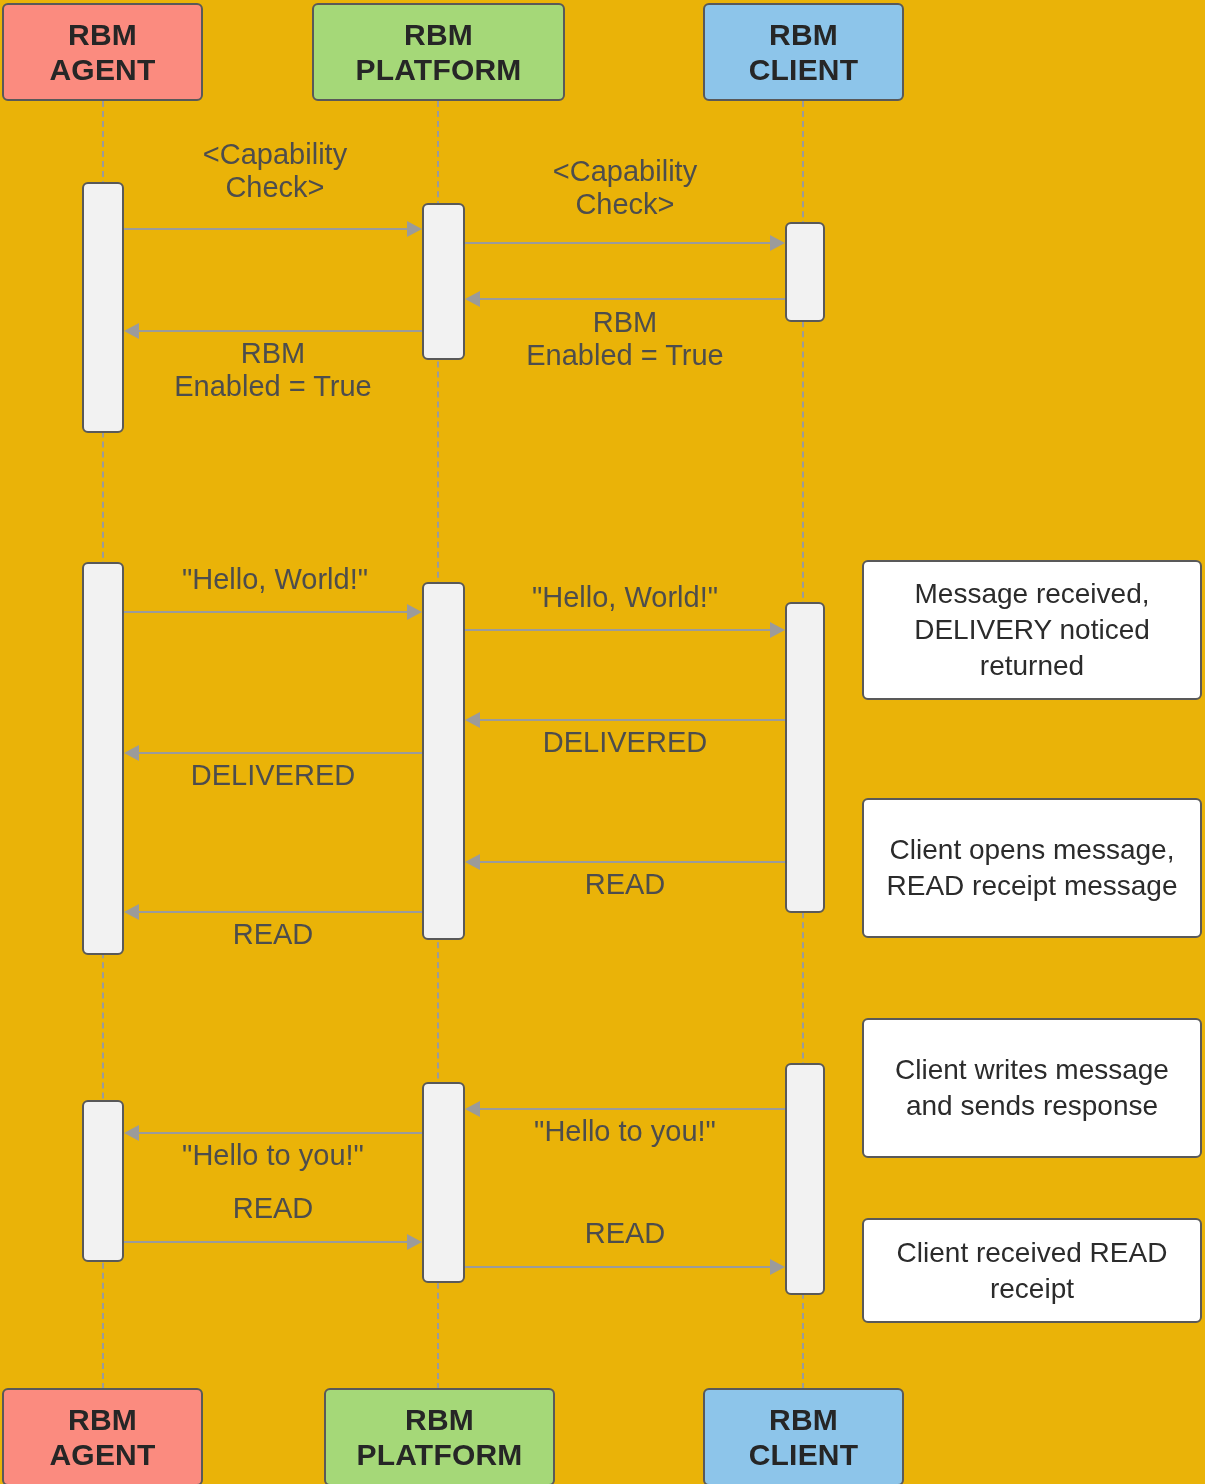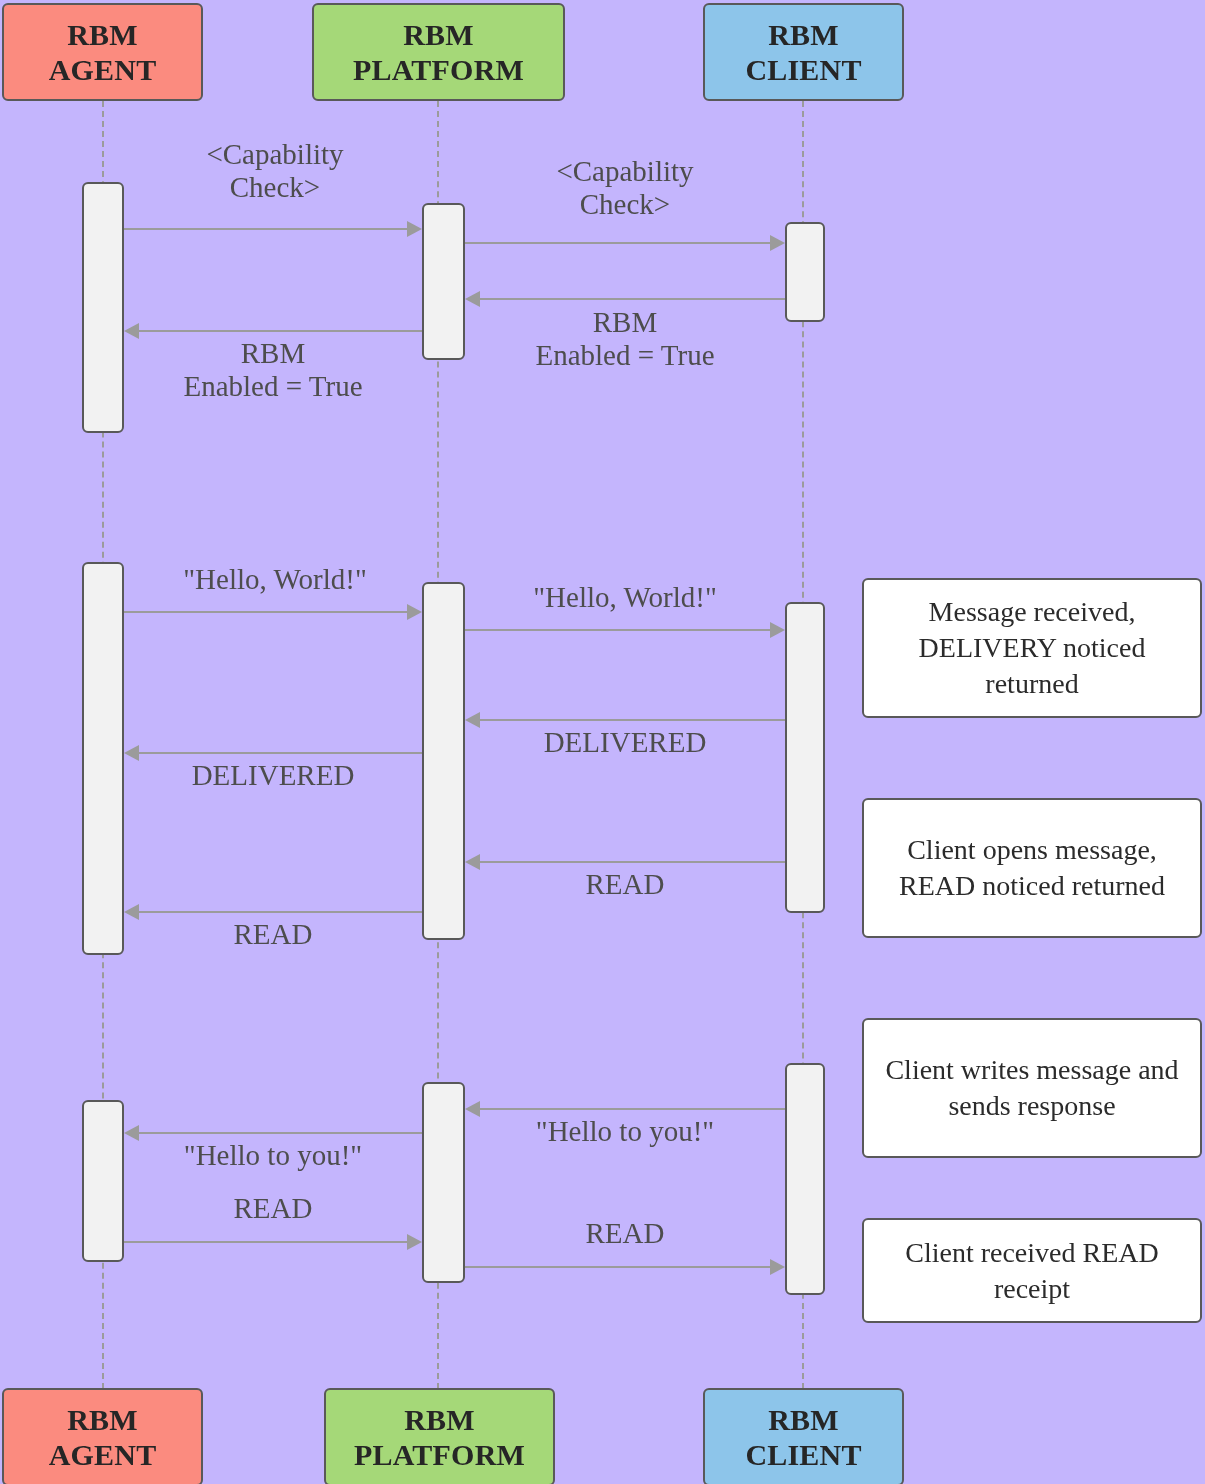--- a/index.html
+++ b/index.html
@@ -4,22 +4,22 @@
 <style>
   html, body {
     margin: 0;
     padding: 0;
     background: #000000;
   }
   #canvas {
     position: relative;
     width: 1205px;
     height: 1484px;
-    background: #c4b5fd;
-    font-family: Liberation Serif, serif;
+    background: #eab308;
+    font-family: Liberation Sans, sans-serif;
     overflow: hidden;
   }
   
   .actor-box {
     position: absolute;
     box-sizing: border-box;
     border: 2px solid #595959;
     border-radius: 6px;
     display: flex;
     flex-direction: column;
@@ -188,18 +188,18 @@
   <div class="msg-label" style="left:128px; top:1139px; width:290px;">"Hello to you!"</div>
 
   <div class="msg-line" style="left:124px; top:1241px; width:284px;"></div>
   <div class="arrow-head right" style="left:407px; top:1234px;"></div>
   <div class="msg-label" style="left:128px; top:1192px; width:290px;">READ</div>
 
   <div class="msg-line" style="left:465px; top:1266px; width:305px;"></div>
   <div class="arrow-head right" style="left:770px; top:1259px;"></div>
   <div class="msg-label" style="left:480px; top:1217px; width:290px;">READ</div>
 
-  <div class="note-box" style="left:862px; top:578px; width:340px; height:140px;">Message received, DELIVERY noticed returned</div>
-  <div class="note-box" style="left:862px; top:798px; width:340px; height:140px;">Client opens message, READ noticed returned</div>
+  <div class="note-box" style="left:862px; top:560px; width:340px; height:140px;">Message received, DELIVERY noticed returned</div>
+  <div class="note-box" style="left:862px; top:798px; width:340px; height:140px;">Client opens message, READ receipt message</div>
   <div class="note-box" style="left:862px; top:1218px; width:340px; height:105px;">Client received READ receipt</div>
   <div class="note-box" style="left:862px; top:1018px; width:340px; height:140px;">Client writes message and sends response</div>
 
 </div>
 
 </body></html>

